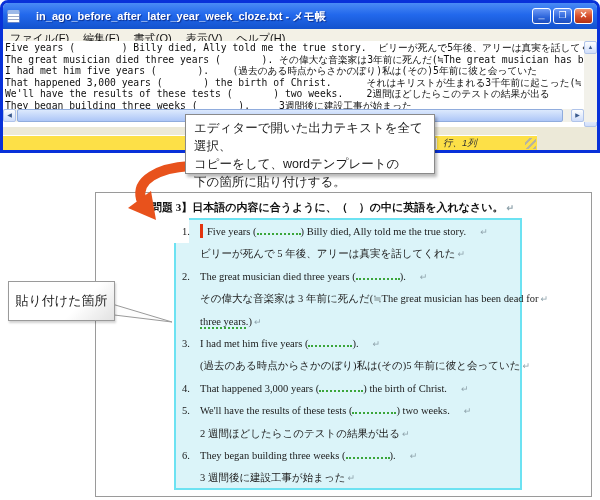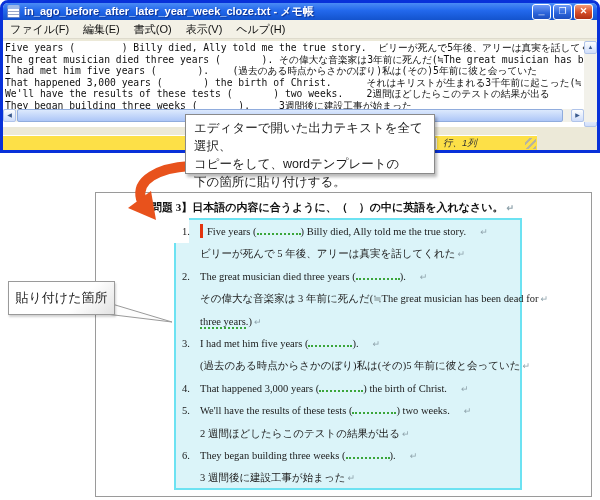--- a/index.html
+++ b/index.html
@@ -2,22 +2,22 @@
 <html><head>
 <meta charset="utf-8">
 <style>
   * { margin:0; padding:0; box-sizing:border-box; }
   body { width:600px; height:500px; position:relative; background:#fff;
          font-family:"Liberation Sans", sans-serif; overflow:hidden; }
 
   
   #notepad { position:absolute; left:0; top:0; width:600px; height:153px;
              border:3px solid #0831d9; border-radius:8px 8px 0 0; background:#ece9d8; z-index:5; }
-  .titlebar { height:17px; background:linear-gradient(180deg,#4a8bf5 0%,#2268ec 45%,#1353cd 100%);
-              border-radius:5px 5px 0 0; display:flex; align-items:center; padding:0 4px; gap:4px; }
+  .titlebar { height:26px; background:linear-gradient(180deg,#4a8bf5 0%,#2268ec 45%,#1353cd 100%);
+              border-radius:5px 5px 0 0; display:flex; align-items:center; padding:0 4px; gap:16px; }
   .np-icon { width:13px; height:13px; background:#fff; border:1px solid #6a86c8; border-top:4px solid #9db9e8;
              border-radius:2px; flex:0 0 auto;
              background-image:repeating-linear-gradient(#fff 0 2px,#9aa8c9 2px 3px); }
   .title-text { color:#fff; font-size:11px; font-weight:bold; flex:1; white-space:nowrap;
                 overflow:hidden; text-shadow:1px 1px 1px #0a2d8c; }
   .win-btns { display:flex; gap:2px; }
   .win-btn { width:19px; height:16px; border:1px solid #fff; border-radius:3px; color:#fff;
              font-size:9px; line-height:13px; text-align:center;
              background:linear-gradient(#6f9bf7,#2b63d9 60%,#1e4fbe); }
   .win-btn.close { background:linear-gradient(#f09a77,#d8502c 50%,#b03015); font-weight:bold; }
@@ -70,21 +70,21 @@
   .wline.ja { color:#222; }
   .wline .pmark { margin-left:14px; }
   .wline.ja .pmark { margin-left:2px; }
   .blank { display:inline-block; width:44px; height:9px; border-bottom:2px dotted #3aa53a; }
   .u-green { border-bottom:2px dotted #3aa53a; }
   .u-red { border-bottom:2px dotted #e03020; }
   .cursor { display:inline-block; width:3px; height:14px; background:#e2340e;
             vertical-align:-3px; margin-right:4px; }
 
   
-  #label2 { position:absolute; left:8px; top:281px; width:107px; height:34px;
+  #label2 { position:absolute; left:8px; top:281px; width:107px; height:40px;
             border:1px solid #9a9a9a; background:linear-gradient(135deg,#ffffff 65%,#e2e2e2);
             box-shadow:1px 2px 2px rgba(0,0,0,.18); display:flex; align-items:center;
             justify-content:center; font-size:13px; color:#1c1c1c; z-index:20; }
   #leader { position:absolute; left:0; top:192px; width:200px; height:160px; z-index:19; }
 </style>
 </head>
 <body>
 
 <div id="notepad">
   <div class="titlebar">

